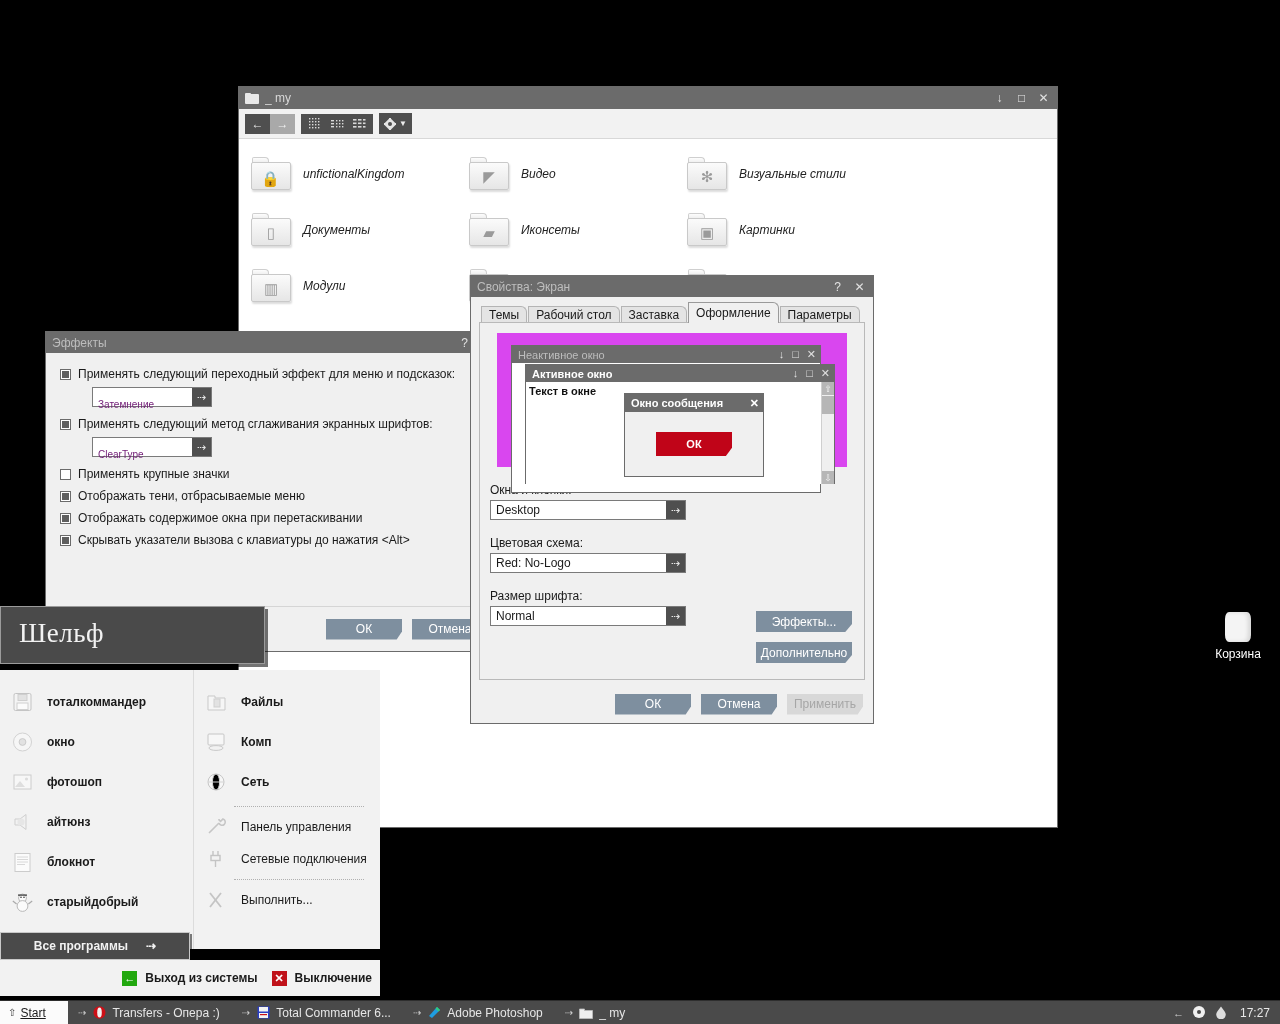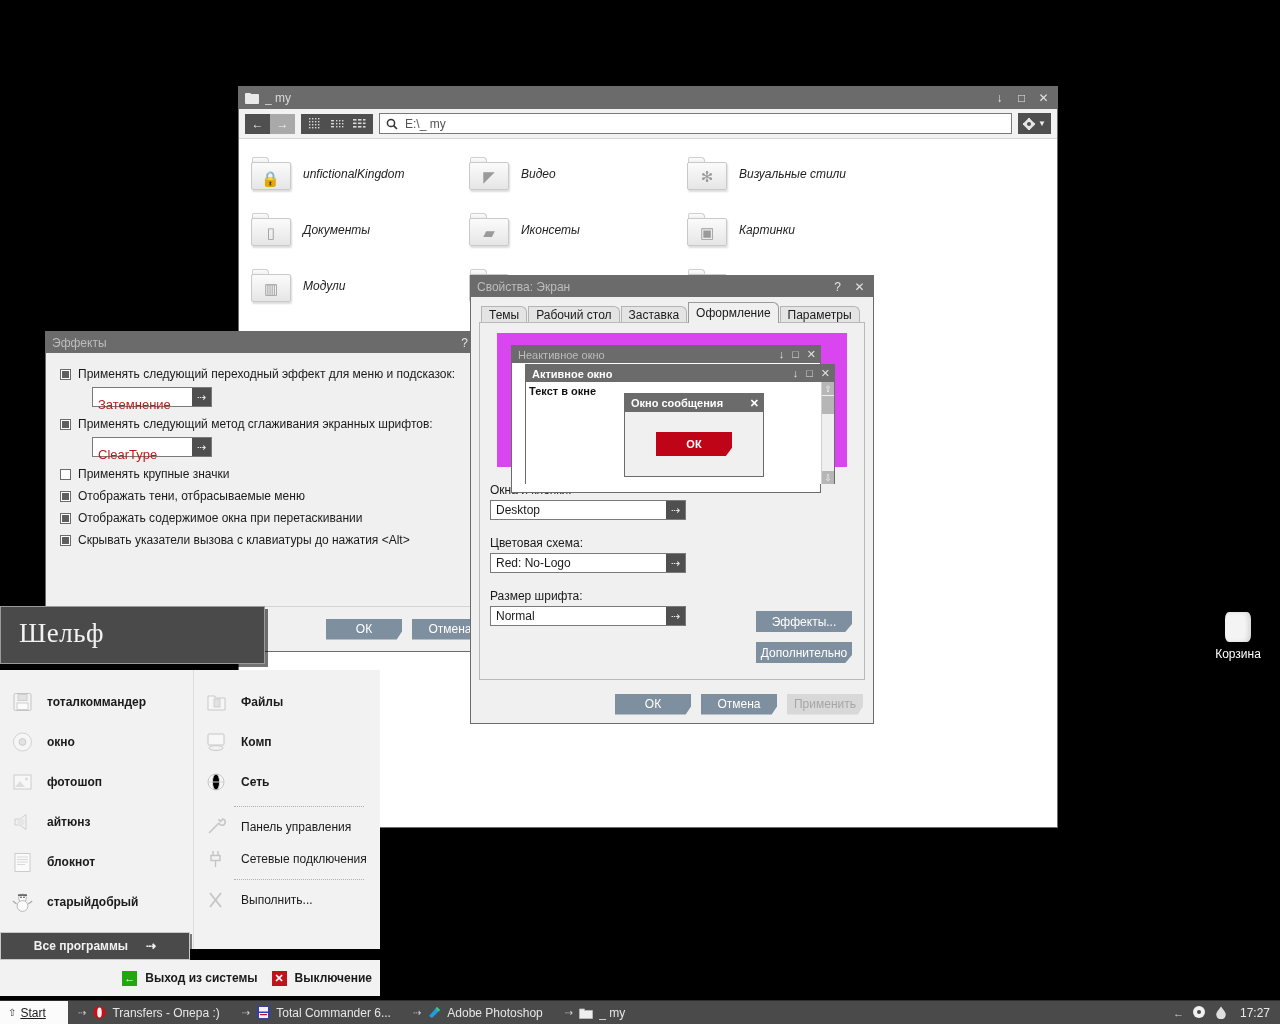--- a/index.html
+++ b/index.html
@@ -72,21 +72,21 @@
              border: 1px solid #6b6b6b; background: #f0f0f0; }
   #effects .titlebar { height: 21px; }
   .eff-body { padding: 14px 14px 0 14px; }
   .chkrow { display: flex; align-items: flex-start; gap: 7px; margin-bottom: 6px; }
   .chk { width: 11px; height: 11px; border: 1px solid #6b6b6b; background: #fff; flex: none; margin-top: 2px; }
   .chk.on { background: #fff; position: relative; }
   .chk.on::after { content: ""; position: absolute; left: 1px; top: 1px; width: 7px; height: 7px; background: #5f5f5f; }
   .chkrow .lbl { font-size: 12px; color: #1a1a1a; line-height: 14px; }
   .combo { width: 120px; height: 20px; background: #fff; border: 1px solid #7a7a7a;
            display: flex; align-items: center; margin: 3px 0 10px 32px; }
-  .combo .cval { flex: 1; padding-left: 5px; font-size: 13px; color: #b91c1c; margin-top: 15px; }
+  .combo .cval { flex: 1; padding-left: 5px; font-size: 10px; color: #701a75; margin-top: 15px; }
   .combo .carrow { width: 19px; height: 18px; background: #4f4f4f; color: #e6e6e6;
                    display: flex; align-items: center; justify-content: center; font-size: 11px; }
   .eff-foot { position: absolute; left: 0; right: 0; bottom: 0; height: 45px;
               border-top: 1px solid #d5d5d5; display: flex; justify-content: flex-end;
               align-items: center; gap: 10px; padding-right: 12px; }
 
   
   .sbtn { min-width: 76px; height: 21px; background: #7e8f9f; color: #ffffff;
           font-size: 12px; display: flex; align-items: center; justify-content: center;
           border: none; position: relative;
@@ -271,27 +271,20 @@
                 <rect x="0" y="4.5" width="3.5" height="1.6"></rect>
                 <rect x="5" y="4.5" width="3.5" height="1.6"></rect>
                 <rect x="10" y="4.5" width="2.5" height="1.6"></rect>
                 <rect x="0" y="8" width="3.5" height="1.6"></rect>
                 <rect x="5" y="8" width="3.5" height="1.6"></rect>
                 <rect x="10" y="8" width="2.5" height="1.6"></rect>
               </g>
             </svg>
         </div>
       </div>
-      <div class="addrbar">
-        <svg width="12" height="12" viewBox="0 0 12 12">
-            <circle cx="5" cy="5" r="3.6" fill="none" stroke="#333" stroke-width="1.5"></circle>
-            <line x1="7.6" y1="7.6" x2="11" y2="11" stroke="#333" stroke-width="1.6"></line>
-          </svg>
-        <span class="atext">E:\_ my</span>
-      </div>
       <div class="gearbtn">
         <svg width="12" height="12" viewBox="0 0 12 12">
             <g fill="#e6e6e6">
               <rect x="5" y="0" width="2" height="12"></rect>
               <rect x="0" y="5" width="12" height="2"></rect>
               <rect x="1.6" y="1.6" width="9" height="9" transform="rotate(45 6 6)"></rect>
             </g>
             <circle cx="6" cy="6" r="2" fill="#4f4f4f"></circle>
           </svg>
         <span style="font-size:8px">▼</span>

